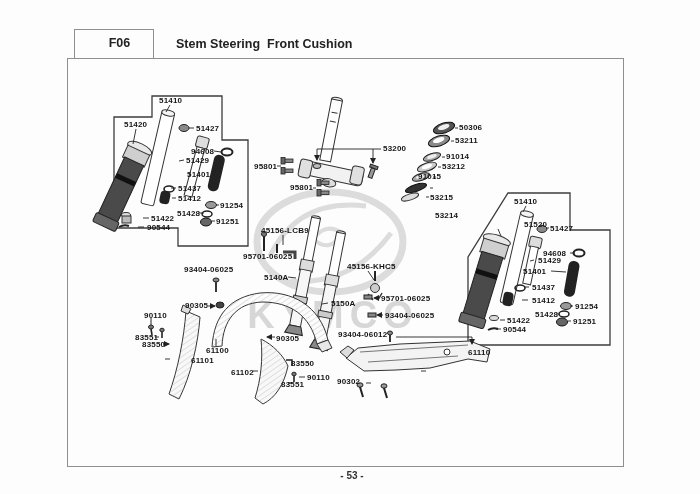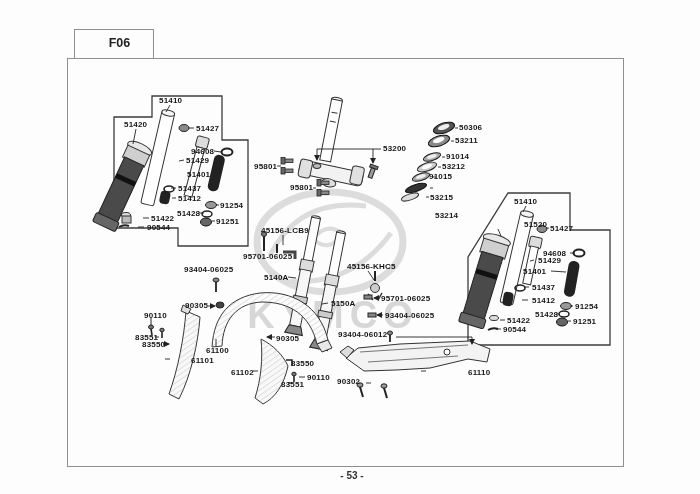--- a/index.html
+++ b/index.html
@@ -250,20 +250,21 @@
       <path d="M396,337 L472,337 L472,344" marker-end="url(#arr)"></path>
       <path d="M208,306 L215,306" marker-end="url(#arr)"></path>
       <path d="M275,337 L267,337" marker-end="url(#arr)"></path>
       <path d="M163,344 L169,344" marker-end="url(#arr)"></path>
       <path d="M379,298 L374,298" marker-end="url(#arr)"></path>
       <path d="M383,315 L377,315" marker-end="url(#arr)"></path>
     </g>
   </svg>
 
   <div class="hdr-code">F06</div>
+  <div class="hdr-title">Stem Steering  Front Cushion</div>
   <div class="footer">- 53 -</div>
 
   <div id="labels">
       <div class="part-label" style="left: 159px; top: 96px;">51410</div>
       <div class="part-label" style="left: 124px; top: 120px;">51420</div>
       <div class="part-label" style="left: 196px; top: 124px;">51427</div>
       <div class="part-label" style="left: 191px; top: 147px;">94608</div>
       <div class="part-label" style="left: 186px; top: 156px;">51429</div>
       <div class="part-label" style="left: 187px; top: 170px;">51401</div>
       <div class="part-label" style="left: 178px; top: 184px;">51437</div>
@@ -273,21 +274,21 @@
       <div class="part-label" style="left: 216px; top: 217px;">91251</div>
       <div class="part-label" style="left: 151px; top: 214px;">51422</div>
       <div class="part-label" style="left: 147px; top: 223px;">90544</div>
       <div class="part-label" style="left: 254px; top: 162px;">95801</div>
       <div class="part-label" style="left: 290px; top: 183px;">95801</div>
       <div class="part-label" style="left: 383px; top: 144px;">53200</div>
       <div class="part-label" style="left: 459px; top: 123px;">50306</div>
       <div class="part-label" style="left: 455px; top: 136px;">53211</div>
       <div class="part-label" style="left: 446px; top: 152px;">91014</div>
       <div class="part-label" style="left: 442px; top: 162px;">53212</div>
-      <div class="part-label" style="left: 429px; top: 172px;">91015</div>
+      <div class="part-label" style="left: 418px; top: 172px;">91015</div>
       <div class="part-label" style="left: 435px; top: 183px; margin-top: 28px;">53214</div>
       <div class="part-label" style="left: 430px; top: 193px;">53215</div>
       <div class="part-label" style="left: 514px; top: 197px;">51410</div>
       <div class="part-label" style="left: 484px; top: 220px; padding-left: 40px;">51520</div>
       <div class="part-label" style="left: 550px; top: 224px;">51427</div>
       <div class="part-label" style="left: 543px; top: 249px;">94608</div>
       <div class="part-label" style="left: 538px; top: 256px;">51429</div>
       <div class="part-label" style="left: 523px; top: 267px;">51401</div>
       <div class="part-label" style="left: 532px; top: 283px;">51437</div>
       <div class="part-label" style="left: 532px; top: 296px;">51412</div>
@@ -310,16 +311,16 @@
       <div class="part-label" style="left: 142px; top: 340px;">83550</div>
       <div class="part-label" style="left: 143px; top: 356px; padding-left: 48px;">61101</div>
       <div class="part-label" style="left: 206px; top: 346px;">61100</div>
       <div class="part-label" style="left: 231px; top: 368px;">61102</div>
       <div class="part-label" style="left: 276px; top: 334px;">90305</div>
       <div class="part-label" style="left: 291px; top: 359px;">83550</div>
       <div class="part-label" style="left: 307px; top: 373px;">90110</div>
       <div class="part-label" style="left: 281px; top: 380px;">83551</div>
       <div class="part-label" style="left: 338px; top: 330px;">93404-06012</div>
       <div class="part-label" style="left: 337px; top: 377px;">90302</div>
-      <div class="part-label" style="left: 428px; top: 368px; padding-left: 40px;">61110</div>
+      <div class="part-label" style="left: 428px; top: 348px; padding-left: 40px;">61110</div>
     </div>
 
 </div>
 
 </body></html>

